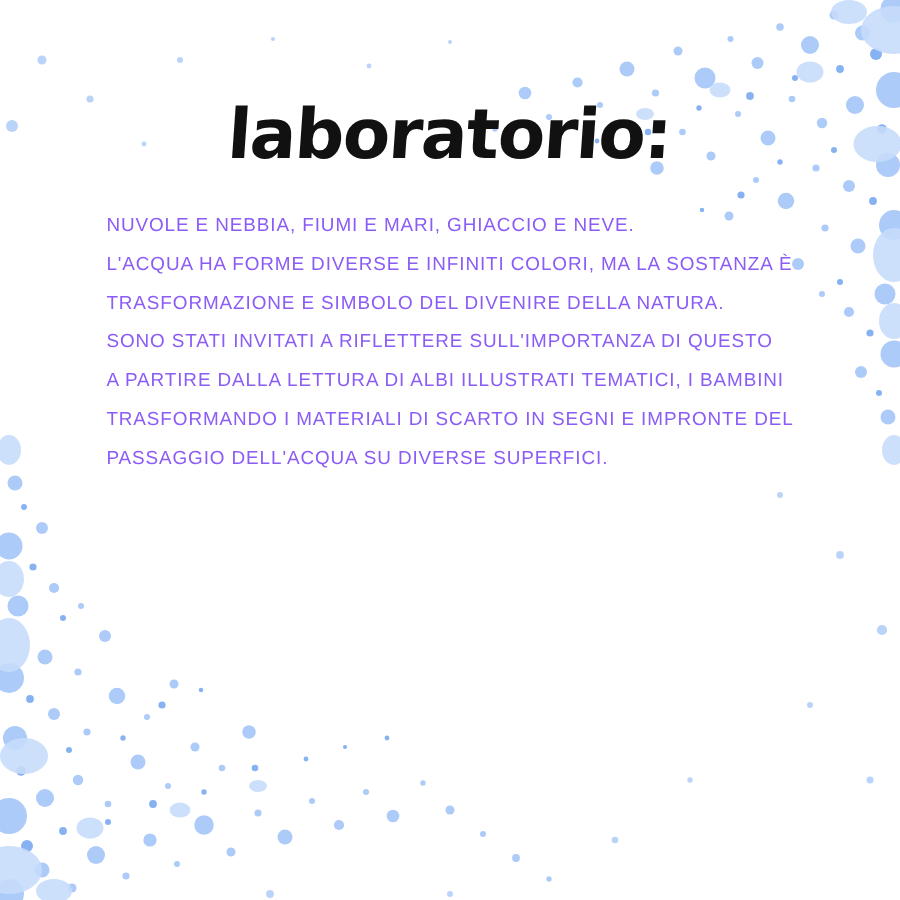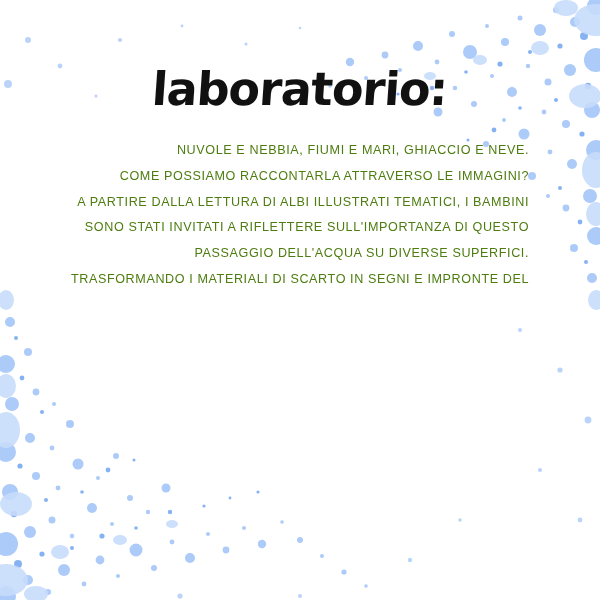--- a/index.html
+++ b/index.html
@@ -51,22 +51,22 @@
     transform: skewX(-4deg);
     margin: 10px 0 26px 0;
     text-align: center;
     white-space: nowrap;
   }
   .body-text {
     font-family: "Liberation Sans", sans-serif;
     font-size: 12.6px;
     letter-spacing: 0.6px;
     line-height: 2.05;
-    color: #4d7c0f;
-    text-align: right;
+    color: #8b5cf6;
+    text-align: left;
     text-transform: uppercase;
     max-width: 520px;
   }
   .body-text .line {
     display: block;
     white-space: nowrap;
   }
 </style>
 </head>
 <body>
@@ -256,21 +256,22 @@
         <circle cx="300" cy="596" r="2"></circle>
         <circle cx="180" cy="596" r="2.6"></circle>
       </g>
     </svg>
   </div>
 
   <div class="content">
     <h1 class="title">laboratorio:</h1>
     <div class="body-text">
       <span class="line">Nuvole e nebbia, fiumi e mari, ghiaccio e neve.</span>
-      <span class="line">Come possiamo raccontarla attraverso le immagini?</span>
+      <span class="line">L'acqua ha forme diverse e infiniti colori, ma la sostanza è</span>
+      <span class="line">trasformazione e simbolo del divenire della natura.</span>
+      <span class="line">sono stati invitati a riflettere sull'importanza di questo</span>
       <span class="line">A partire dalla lettura di albi illustrati tematici, i bambini</span>
-      <span class="line">sono stati invitati a riflettere sull'importanza di questo</span>
+      <span class="line">trasformando i materiali di scarto in segni e impronte del</span>
       <span class="line">passaggio dell'acqua su diverse superfici.</span>
-      <span class="line">trasformando i materiali di scarto in segni e impronte del</span>
     </div>
   </div>
 
 </div>
 
 </body></html>

